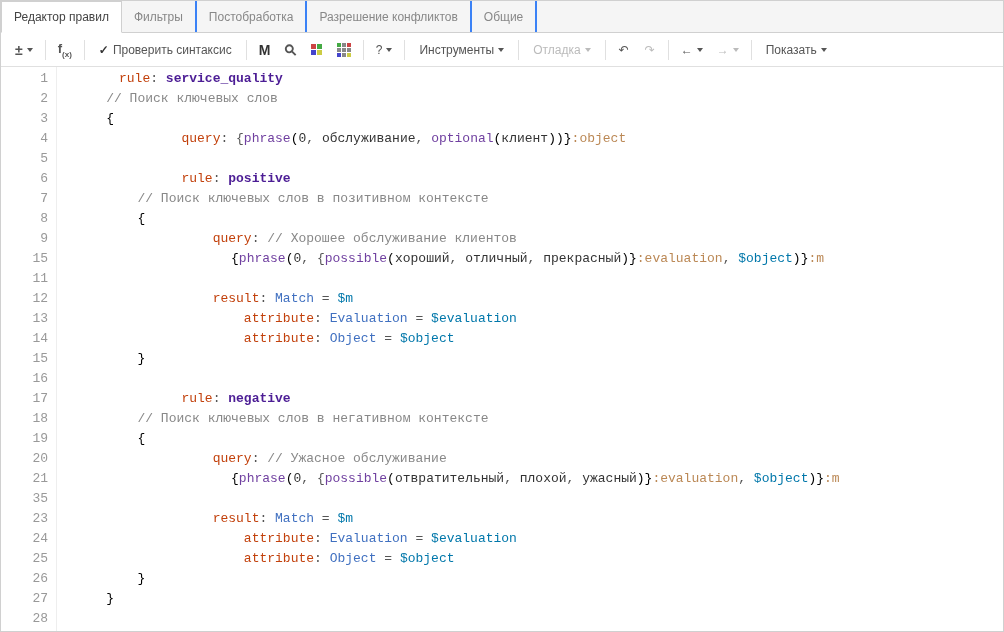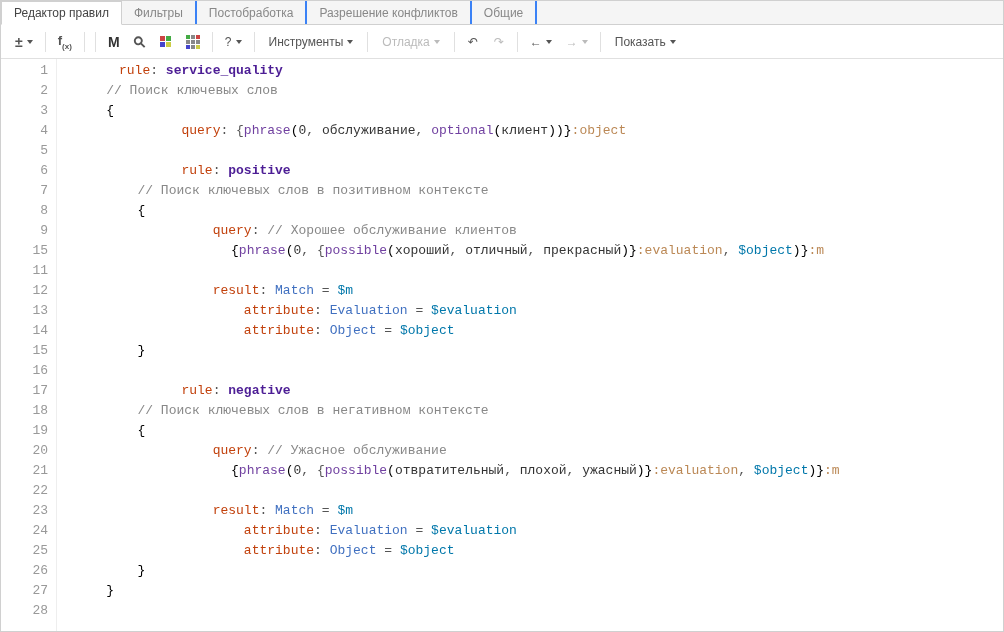--- a/index.html
+++ b/index.html
@@ -9,21 +9,21 @@
       background: #fff;
       width: 1004px;
       height: 632px;
       overflow: hidden;
       border: 1px solid #d0d0d0;
     }
     .tabs {
       display: flex;
       background: #f5f5f5;
       border-bottom: 1px solid #d0d0d0;
-      height: 24px;
+      height: 32px;
     }
     .tab {
       padding: 4px 12px;
       color: #888;
       cursor: pointer;
       border-right: 2px solid #3b82f6;
       display: flex;
       align-items: center;
     }
     .tab.active {
@@ -150,20 +150,24 @@
 <div class="toolbar">
   <div class="toolbar-btn">
       <span class="icon-pm">±</span>
       <span class="dropdown-arrow"></span>
     </div>
   <div class="toolbar-sep"></div>
   <div class="toolbar-btn">
       <span class="icon-fx">f<sub>(x)</sub></span>
     </div>
   <div class="toolbar-sep"></div>
+  <div class="toolbar-btn text-btn">
+      <span class="icon-check"></span>
+      <span>Проверить синтаксис</span>
+    </div>
   <div class="toolbar-sep"></div>
   <div class="toolbar-btn">
       <span class="icon-bold-m">M</span>
     </div>
   <div class="toolbar-btn">
       <span class="icon-search"></span>
     </div>
   <div class="toolbar-btn">
     <div class="color-grid">
         <div></div>
@@ -239,21 +243,21 @@
       <div>12</div>
       <div>13</div>
       <div>14</div>
       <div>15</div>
       <div>16</div>
       <div>17</div>
       <div>18</div>
       <div>19</div>
       <div>20</div>
       <div>21</div>
-      <div>22</div>
+      <div>35</div>
       <div>23</div>
       <div>24</div>
       <div>25</div>
       <div>26</div>
       <div>27</div>
       <div>28</div>
     </div>
   <div class="code" id="code"><div class="code-line"><span class="kw">rule</span><span class="sym">: </span><span class="ident">service_quality</span></div><div class="code-line">    <span class="comment">// Поиск ключевых слов</span></div><div class="code-line">    <span class="paren">{</span></div><div class="code-line">        <span class="kw">query</span><span class="sym">: {</span><span class="func">phrase</span><span class="paren">(</span><span class="str-lit">0</span><span class="sym">, </span><span class="str-lit">обслуживание</span><span class="sym">, </span><span class="func">optional</span><span class="paren">(</span><span class="str-lit">клиент</span><span class="paren">))}</span><span class="colon-mod">:object</span></div><div class="code-line">&nbsp;</div><div class="code-line">        <span class="kw">rule</span><span class="sym">: </span><span class="ident">positive</span></div><div class="code-line">        <span class="comment">// Поиск ключевых слов в позитивном контексте</span></div><div class="code-line">        <span class="paren">{</span></div><div class="code-line">            <span class="kw">query</span><span class="sym">: </span><span class="comment">// Хорошее обслуживание клиентов</span></div><div class="code-line">                    <span class="paren">{</span><span class="func">phrase</span><span class="paren">(</span><span class="str-lit">0</span><span class="sym">, {</span><span class="func">possible</span><span class="paren">(</span><span class="str-lit">хороший</span><span class="sym">, </span><span class="str-lit">отличный</span><span class="sym">, </span><span class="str-lit">прекрасный</span><span class="paren">)}</span><span class="colon-mod">:evaluation</span><span class="sym">, </span><span class="var">$object</span><span class="paren">)}</span><span class="colon-mod">:m</span></div><div class="code-line">&nbsp;</div><div class="code-line">            <span class="kw">result</span><span class="sym">: </span><span class="kw-bold">Match</span><span class="sym"> = </span><span class="var">$m</span></div><div class="code-line">                <span class="kw">attribute</span><span class="sym">: </span><span class="kw-bold">Evaluation</span><span class="sym"> = </span><span class="var">$evaluation</span></div><div class="code-line">                <span class="kw">attribute</span><span class="sym">: </span><span class="kw-bold">Object</span><span class="sym"> = </span><span class="var">$object</span></div><div class="code-line">        <span class="paren">}</span></div><div class="code-line">&nbsp;</div><div class="code-line">        <span class="kw">rule</span><span class="sym">: </span><span class="ident">negative</span></div><div class="code-line">        <span class="comment">// Поиск ключевых слов в негативном контексте</span></div><div class="code-line">        <span class="paren">{</span></div><div class="code-line">            <span class="kw">query</span><span class="sym">: </span><span class="comment">// Ужасное обслуживание</span></div><div class="code-line">                    <span class="paren">{</span><span class="func">phrase</span><span class="paren">(</span><span class="str-lit">0</span><span class="sym">, {</span><span class="func">possible</span><span class="paren">(</span><span class="str-lit">отвратительный</span><span class="sym">, </span><span class="str-lit">плохой</span><span class="sym">, </span><span class="str-lit">ужасный</span><span class="paren">)}</span><span class="colon-mod">:evaluation</span><span class="sym">, </span><span class="var">$object</span><span class="paren">)}</span><span class="colon-mod">:m</span></div><div class="code-line">&nbsp;</div><div class="code-line">            <span class="kw">result</span><span class="sym">: </span><span class="kw-bold">Match</span><span class="sym"> = </span><span class="var">$m</span></div><div class="code-line">                <span class="kw">attribute</span><span class="sym">: </span><span class="kw-bold">Evaluation</span><span class="sym"> = </span><span class="var">$evaluation</span></div><div class="code-line">                <span class="kw">attribute</span><span class="sym">: </span><span class="kw-bold">Object</span><span class="sym"> = </span><span class="var">$object</span></div><div class="code-line">        <span class="paren">}</span></div><div class="code-line">    <span class="paren">}</span></div><div class="code-line">&nbsp;</div></div>
 </div>
 

